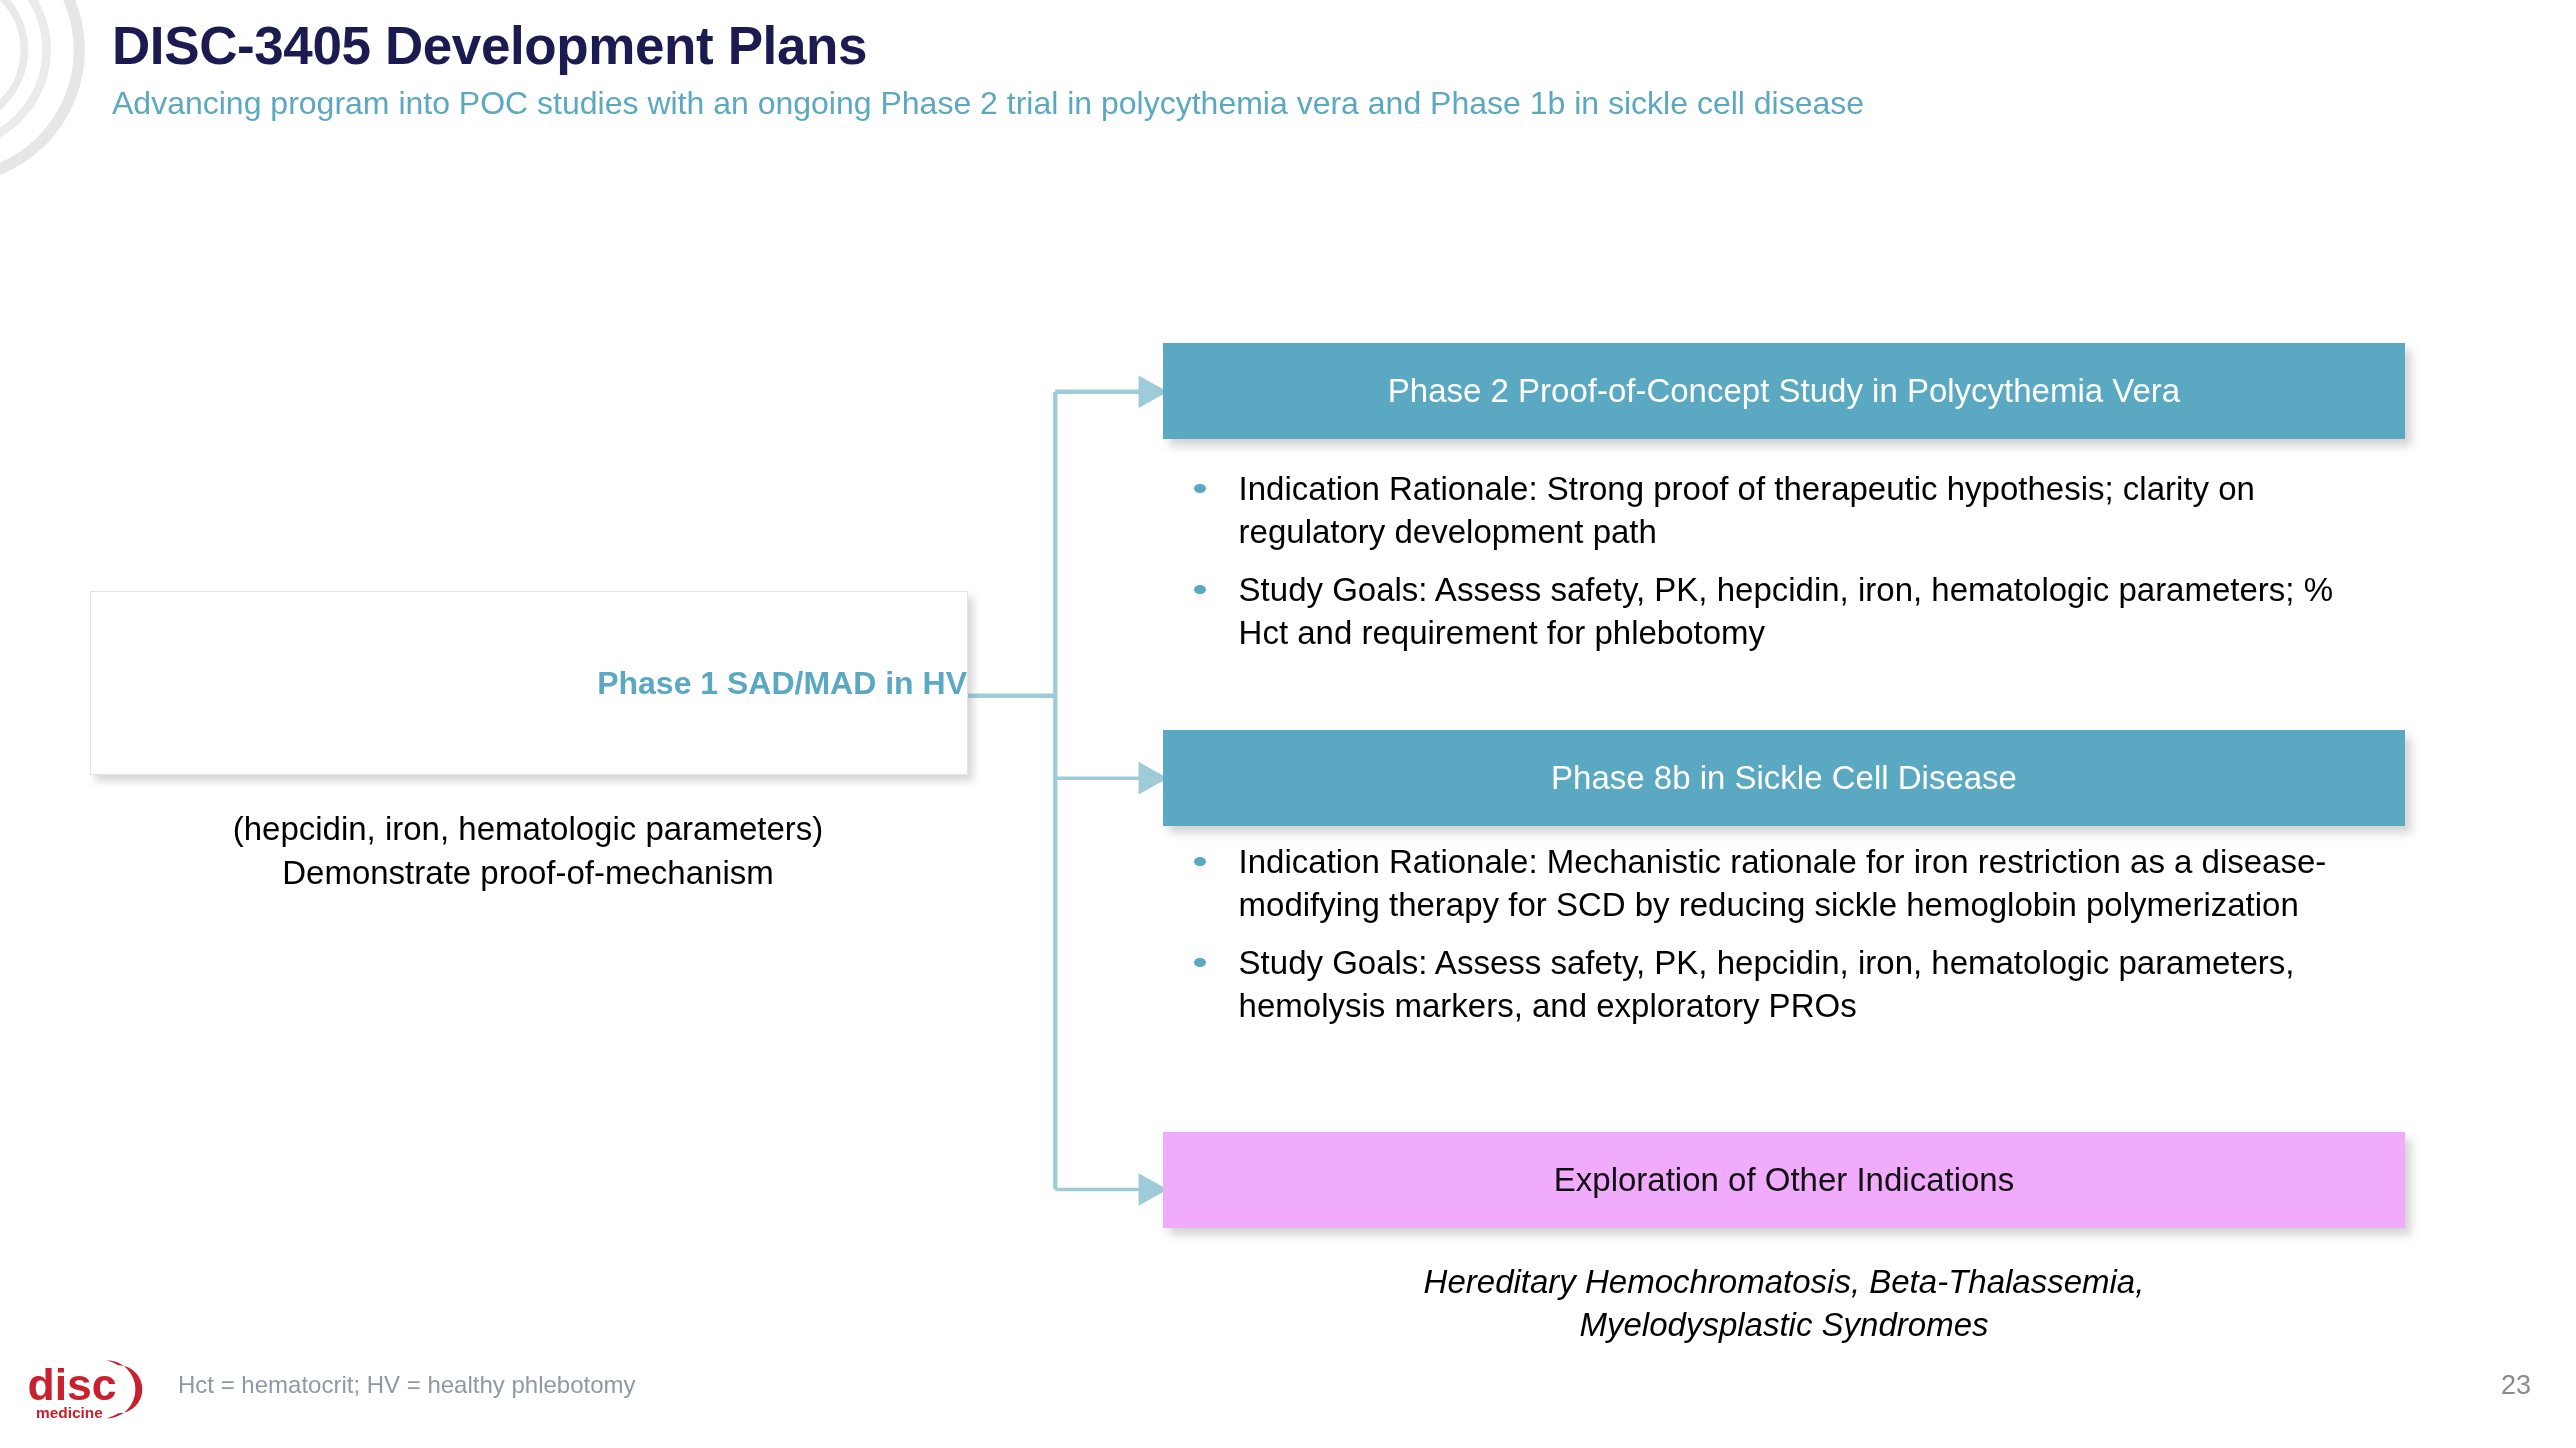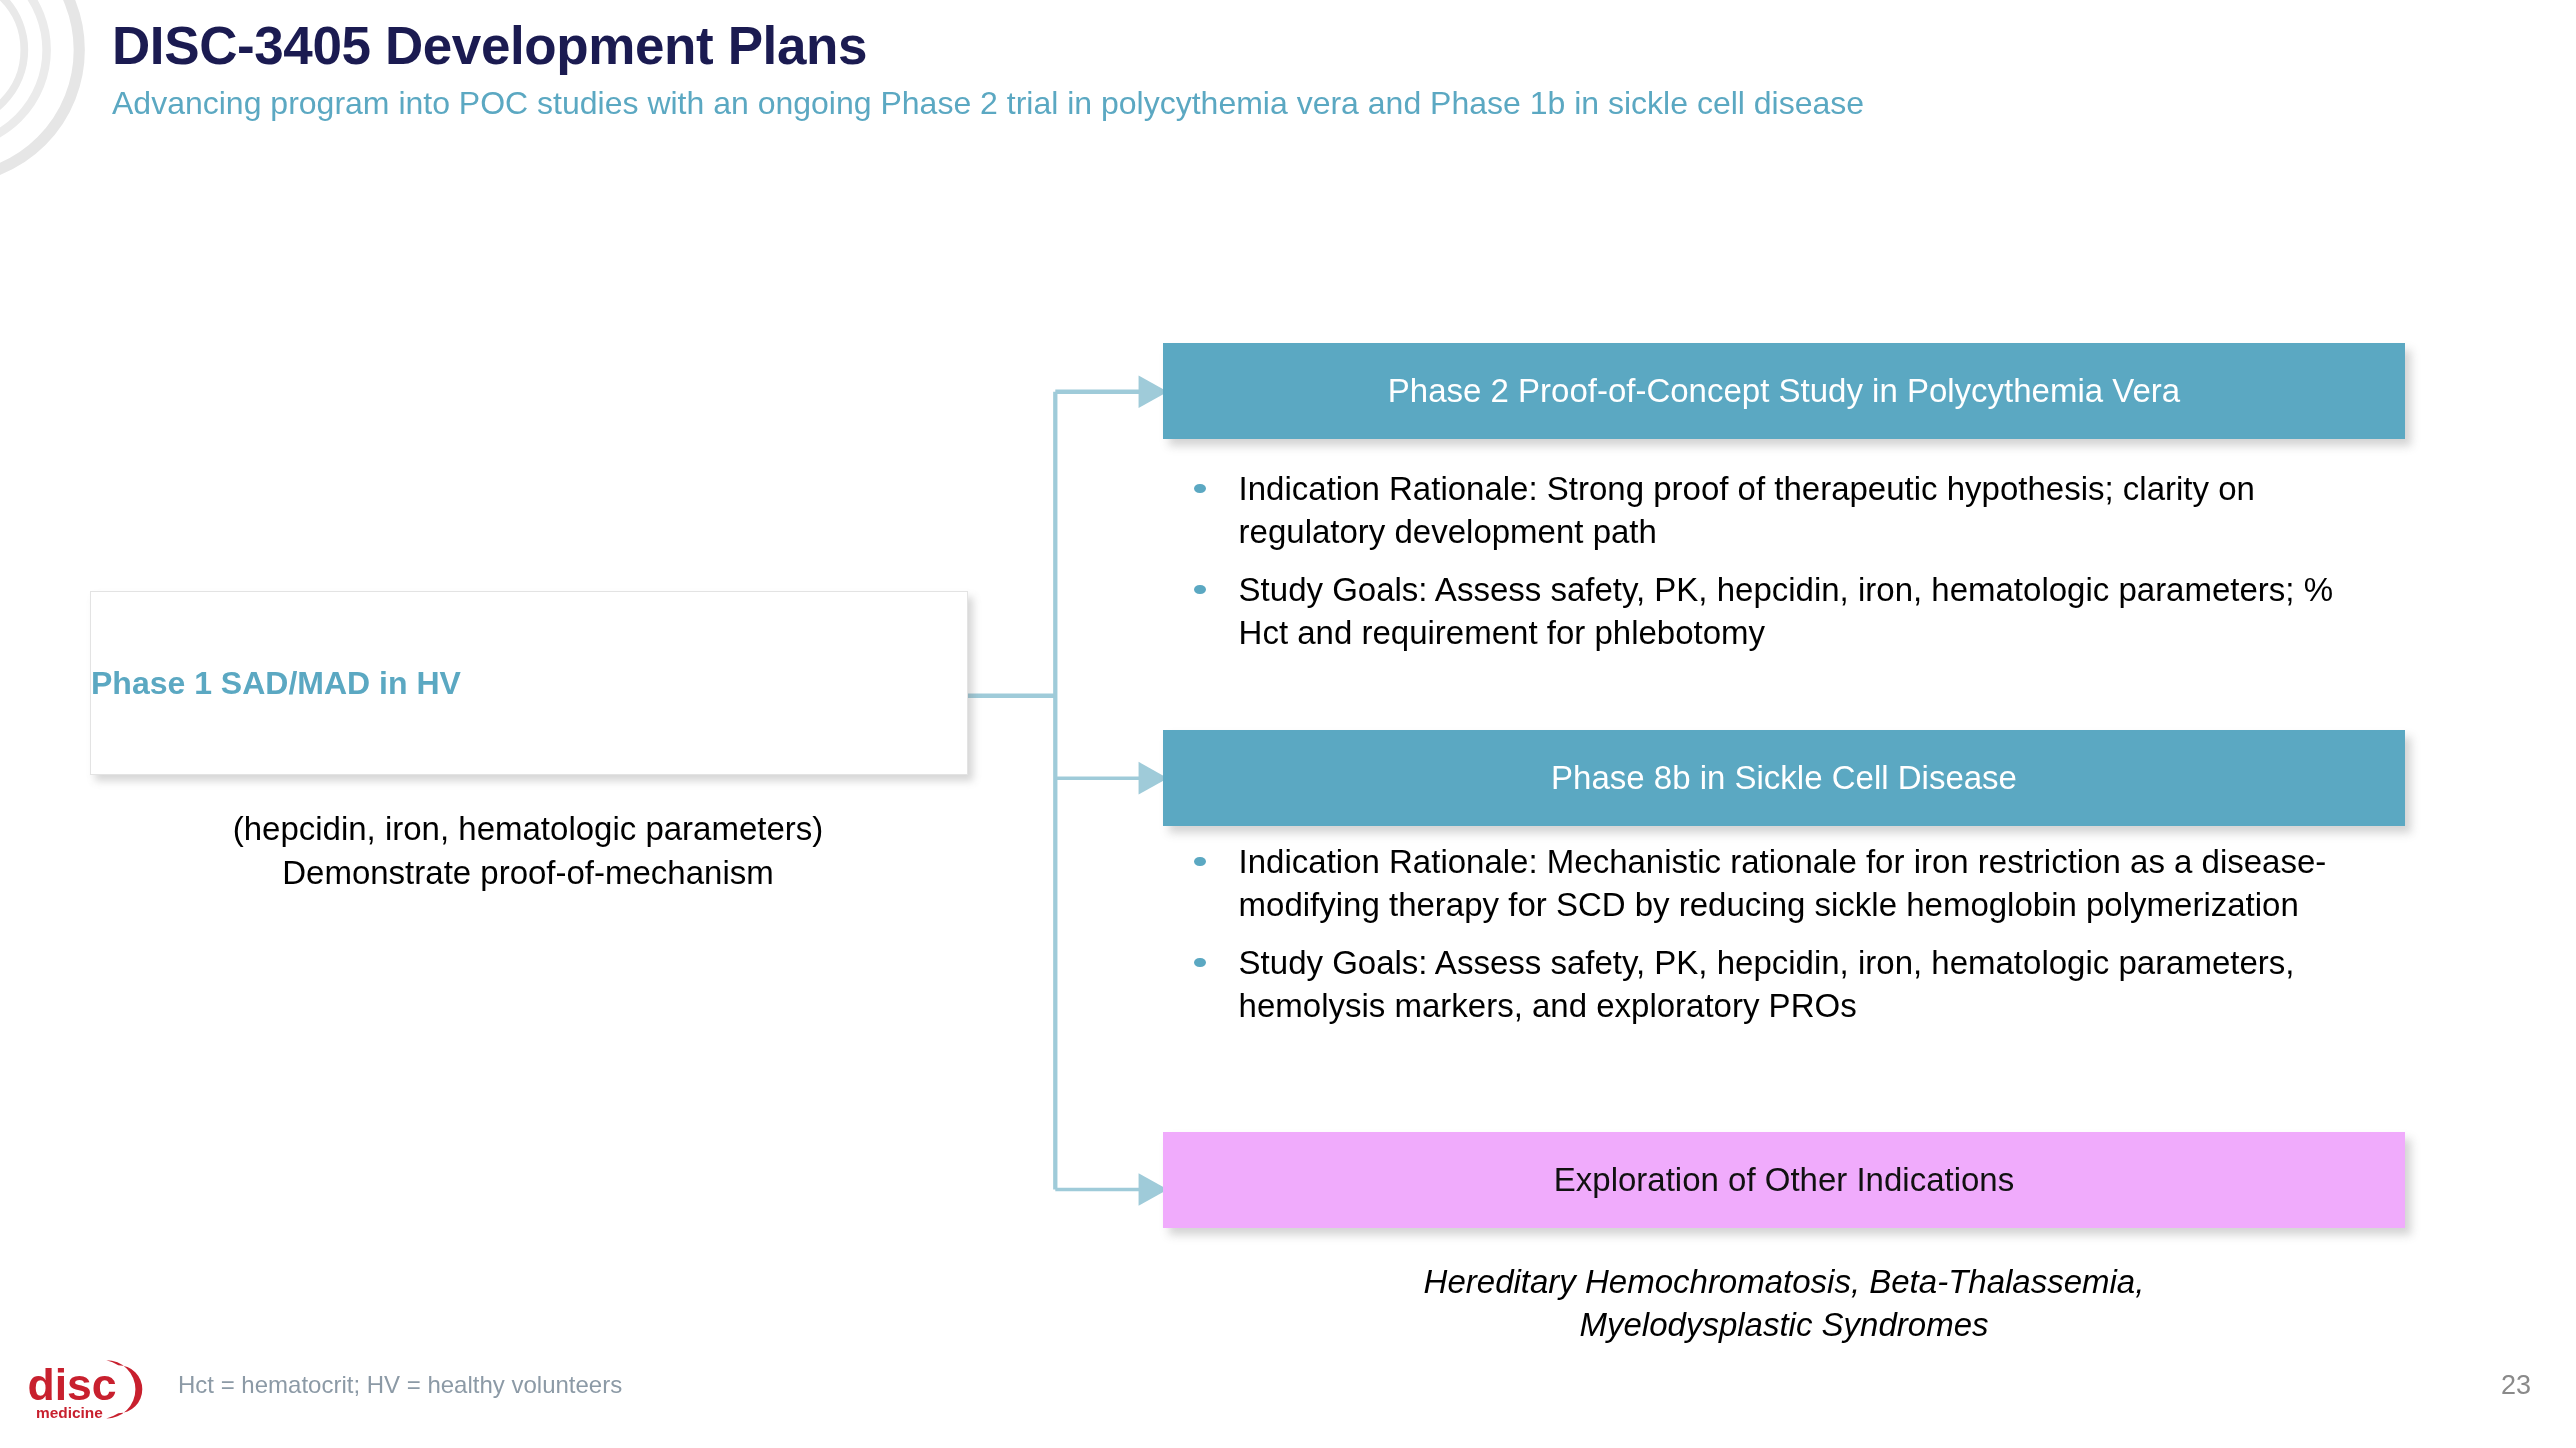--- a/index.html
+++ b/index.html
@@ -58,21 +58,21 @@
     position: absolute;
     left: 90px;
     top: 591px;
     width: 876px;
     height: 182px;
     background: #ffffff;
     border: 0.9px solid #e3e3e3;
     box-shadow: 5.2px 6px 7.7px rgba(120,120,120,0.30);
     display: flex;
     align-items: center;
-    justify-content: flex-start;
+    justify-content: flex-end;
   }
   #phase1-label {
     font-size: 32px;
     font-weight: bold;
     color: #5ba8c2;
     text-align: center;
   }
   #phase1-caption {
     position: absolute;
     left: 90px;
@@ -260,17 +260,17 @@
   <div id="other-caption">
     <div>Hereditary Hemochromatosis, Beta-Thalassemia,</div>
     <div>Myelodysplastic Syndromes</div>
   </div>
 
   <svg id="logo" viewBox="0 0 168 84">
     <path d="M96 6 A34 34 0 0 1 96 74 A44 44 0 0 0 110 68 A28 28 0 0 0 110 12 A40 40 0 0 0 96 6 Z" fill="#c8202e"></path>
     <text x="4" y="52" font-family="'Liberation Sans',sans-serif" font-size="52" font-weight="bold" fill="#c8202e">disc</text>
     <text x="14" y="74" font-family="'Liberation Sans',sans-serif" font-size="18" font-weight="bold" fill="#c8202e">medicine</text>
   </svg>
-  <div id="footnote">Hct = hematocrit; HV = healthy volunteers</div>
+  <div id="footnote">Hct = hematocrit; HV = healthy phlebotomy</div>
   <div id="page-number">23</div>
 
 </div>
 
 
 </body></html>

